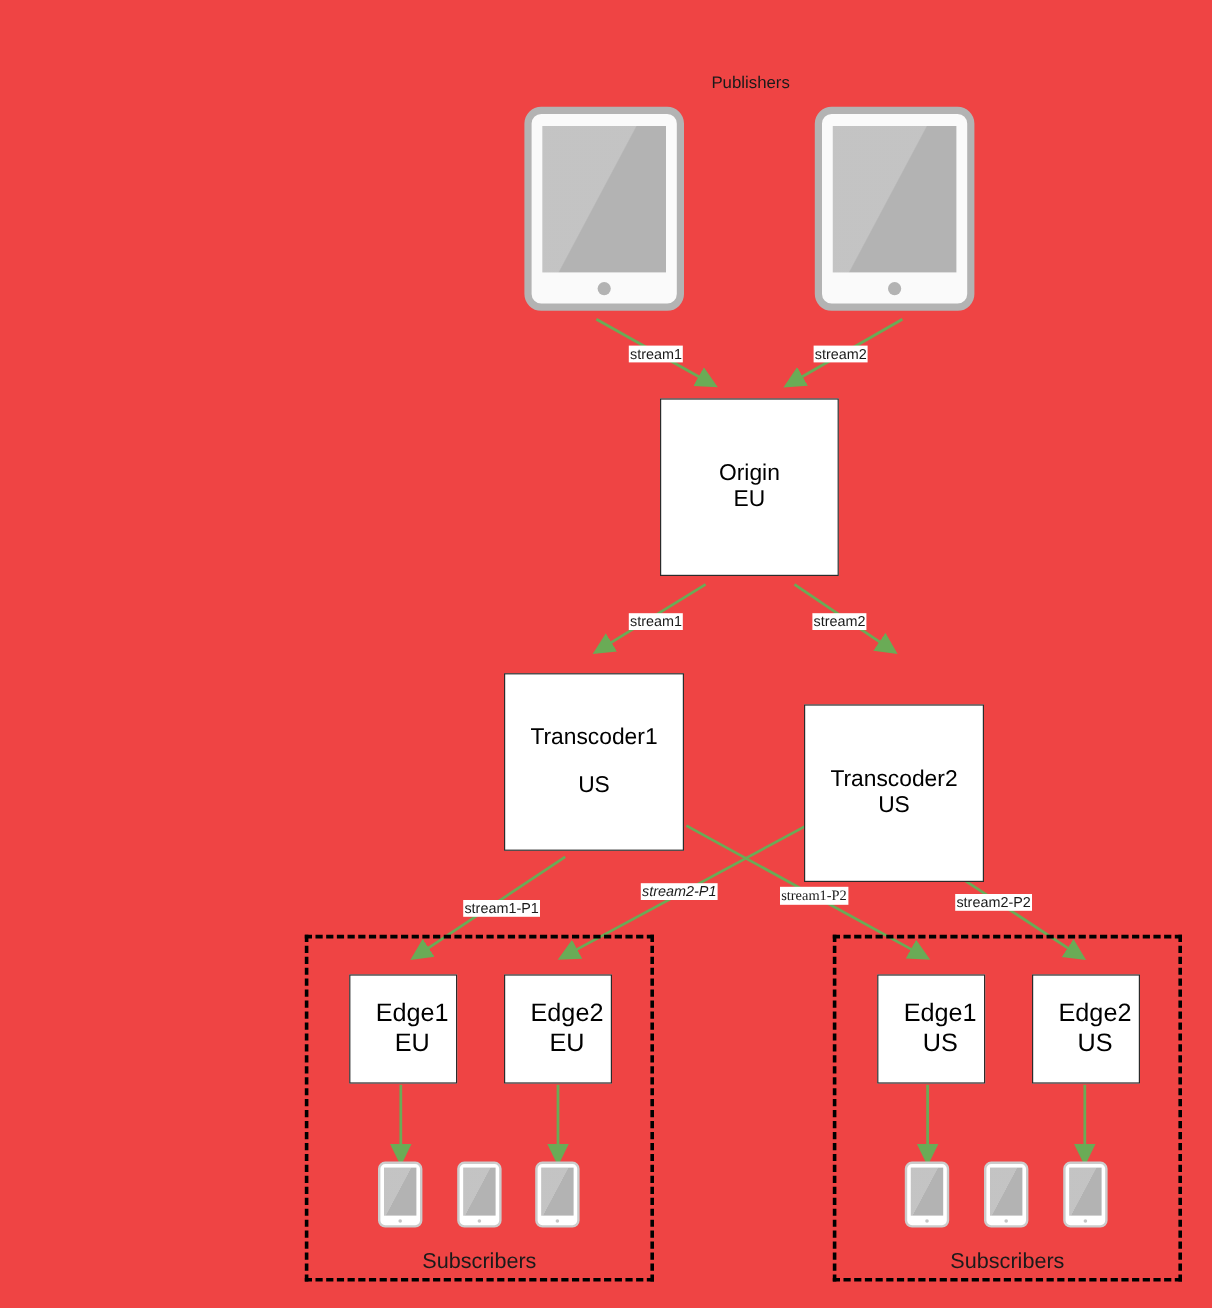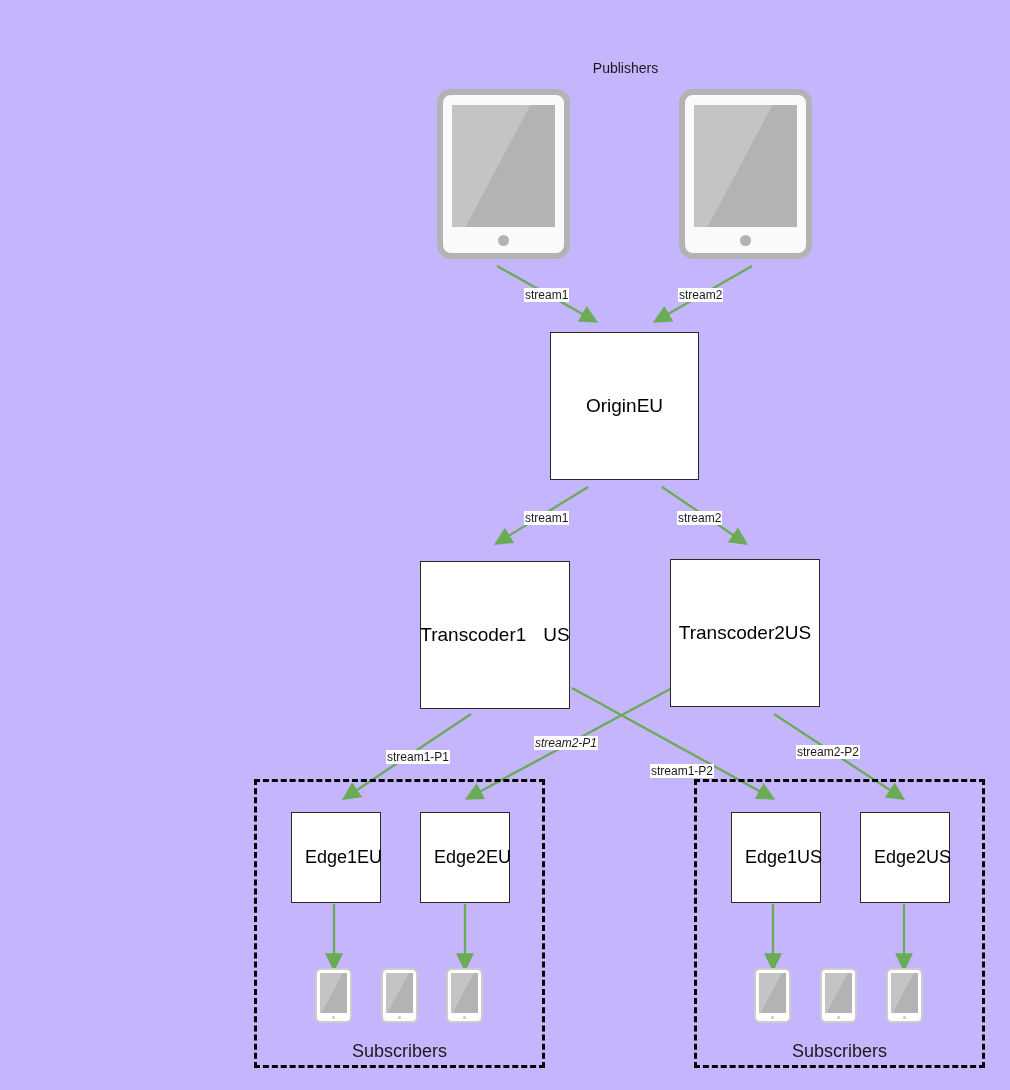--- a/index.html
+++ b/index.html
@@ -8,46 +8,47 @@
     background: #ffffff;
   }
   body {
     font-family: "Liberation Sans", sans-serif;
     color: #000000;
   }
   #canvas {
     position: relative;
     width: 1010px;
     height: 1090px;
-    background: #c4b5fd;
+    background: #ef4444;
     overflow: hidden;
   }
   svg.layer {
     position: absolute;
     left: 0;
     top: 0;
     width: 1010px;
     height: 1090px;
     pointer-events: none;
   }
   .node-box {
     position: absolute;
     box-sizing: border-box;
     border: 1px solid #2b2b2b;
     background: #ffffff;
     display: flex;
+    flex-direction: column;
     align-items: center;
     justify-content: center;
     line-height: 1.18;
     text-align: center;
   }
   .node-box .ln { display: block; white-space: nowrap; }
   .node-origin { font-size: 19px; }
   .node-transcoder { font-size: 19px; }
-  .node-edge { font-size: 18px; padding-left: 15px; }
+  .node-edge { font-size: 21px; padding-left: 15px; }
 
   .group-box {
     position: absolute;
     box-sizing: border-box;
     border: 3px dashed #000000;
     background: transparent;
   }
   .group-caption {
     position: absolute;
     font-size: 18px;
@@ -180,21 +181,21 @@
   <div class="node-box node-origin" style="left:550px; top:332px; width:149px; height:148px;">
     <span class="ln">Origin</span>
     <span class="ln">EU</span>
   </div>
 
   <div class="node-box node-transcoder" style="left:420px; top:561px; width:150px; height:148px;gap:17px;">
     <span class="ln">Transcoder1</span>
     <span class="ln">US</span>
   </div>
 
-  <div class="node-box node-transcoder" style="left:670px; top:559px; width:150px; height:148px;">
+  <div class="node-box node-transcoder" style="left:670px; top:587px; width:150px; height:148px;">
     <span class="ln">Transcoder2</span>
     <span class="ln">US</span>
   </div>
 
   <div class="group-box" style="left:254px; top:779px; width:291px; height:289px;"></div>
 
   <div class="node-box node-edge" style="left:291px; top:812px; width:90px; height:91px;">
     <span class="ln">Edge1</span>
     <span class="ln">EU</span>
   </div>
@@ -247,16 +248,16 @@
   <div class="group-caption" style="left:694px; top:1041px; width:291px;">Subscribers</div>
 
   <div class="edge-label" style="left:524px; top:288px;">stream1</div>
   <div class="edge-label" style="left:678px; top:288px;">stream2</div>
 
   <div class="edge-label" style="left:524px; top:511px;">stream1</div>
   <div class="edge-label" style="left:677px; top:511px;">stream2</div>
 
   <div class="edge-label" style="left:386px; top:750px;">stream1-P1</div>
   <div class="edge-label" style="left:534px; top:736px;font-style:italic;">stream2-P1</div>
-  <div class="edge-label" style="left:650px; top:764px;">stream1-P2</div>
+  <div class="edge-label" style="left:650px; top:739px;font-family:Liberation Serif, serif;">stream1-P2</div>
   <div class="edge-label" style="left:796px; top:745px;text-align:right;">stream2-P2</div>
 
 </div>
 
 </body></html>

